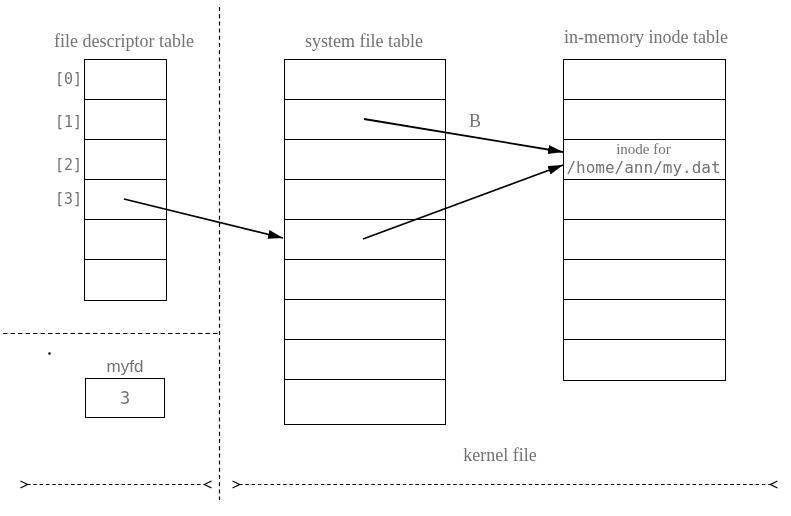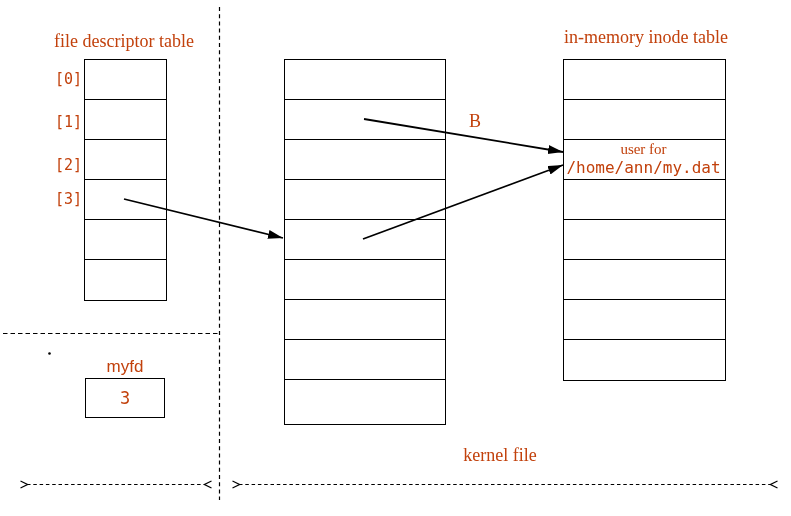--- a/index.html
+++ b/index.html
@@ -2,21 +2,21 @@
 <html><head>
 <meta charset="utf-8">
 <style>
   html, body { margin: 0; padding: 0; background: #ffffff; }
   .canvas {
     position: relative;
     width: 791px;
     height: 516px;
     background: #ffffff;
     font-family: "Liberation Serif", serif;
-    color: #c2410c;
+    color: #737373;
     overflow: hidden;
   }
   .abs { position: absolute; }
   .title {
     font-size: 18px;
     line-height: 19px;
     text-align: center;
     white-space: nowrap;
   }
   .tbl {
@@ -90,20 +90,21 @@
     left: 0; top: 0;
     pointer-events: none;
   }
 </style>
 </head>
 <body>
 
 <div class="canvas">
 
   <div class="abs title" style="left:14px; top:32px; width:220px;">file descriptor table</div>
+  <div class="abs title" style="left:254px; top:32px; width:220px;">system file table</div>
   <div class="abs title" style="left:534px; top:28px; width:224px;">in-memory inode table</div>
 
   <div class="tbl" style="left:84px; top:59px; width:81px; height:240px;">
     <div class="row"></div>
     <div class="row"></div>
     <div class="row"></div>
     <div class="row"></div>
     <div class="row"></div>
     <div class="row"></div>
   </div>
@@ -129,21 +130,21 @@
     <div class="row"></div>
     <div class="row"></div>
     <div class="row"></div>
     <div class="row"></div>
     <div class="row"></div>
     <div class="row"></div>
     <div class="row"></div>
     <div class="row"></div>
   </div>
 
-  <div class="abs entry-line1" style="left:563px; top:142px;">user for</div>
+  <div class="abs entry-line1" style="left:563px; top:142px;">inode for</div>
   <div class="abs entry-line2" style="left:563px; top:159px;">/home/ann/my.dat</div>
 
   <div class="abs b-label" style="left:462px; top:111px;">B</div>
 
   <div class="abs myfd-label" style="left:85px; top:358px;">myfd</div>
   <div class="myfd-box" style="left:85px; top:378px;">
     <span>3</span>
   </div>
 
   <div class="abs area-label" style="left:400px; top:445px;">kernel file</div>

